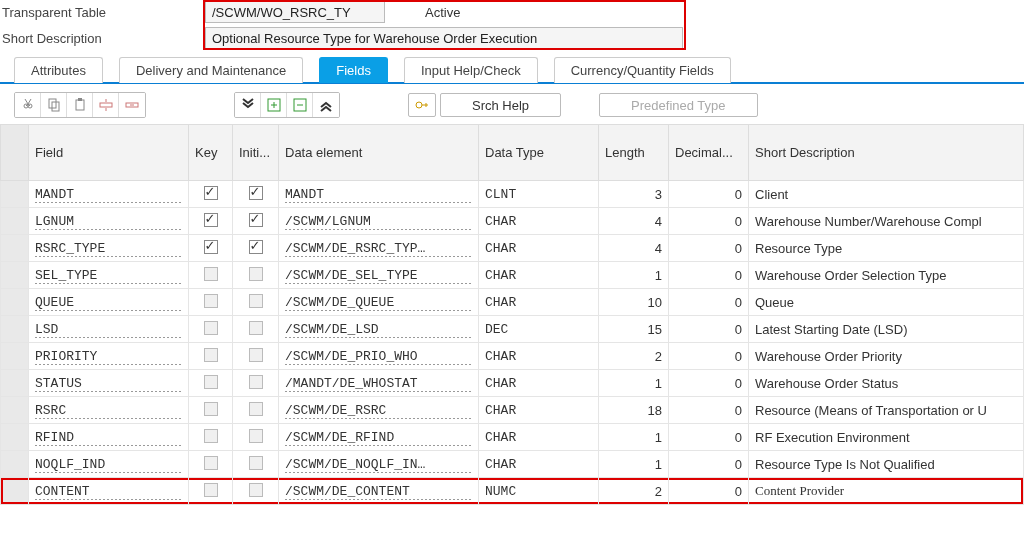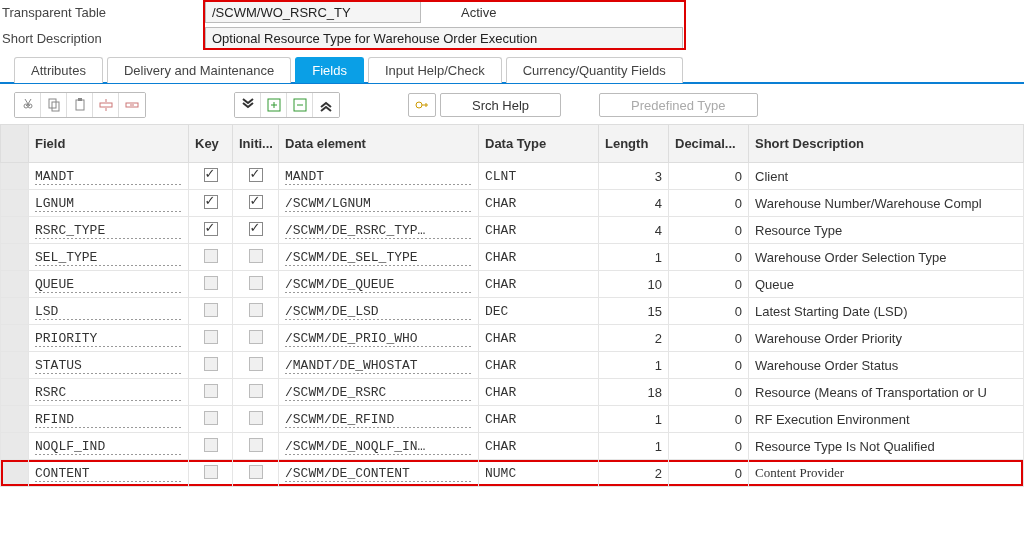--- a/index.html
+++ b/index.html
@@ -1,39 +1,39 @@
 <!DOCTYPE html>
 <html><head>
 <meta charset="utf-8">
 <style>
   * { box-sizing: border-box; margin: 0; padding: 0; }
   body { font-family: Arial, sans-serif; font-size: 13px; color: #333; background: #fff; width: 1024px; }
   .header-row { display: flex; align-items: center; height: 24px; margin-bottom: 2px; }
   .header-label { width: 205px; padding-left: 2px; color: #444; }
-  .header-input { width: 216px; height: 22px; border: 1px solid #bbb; background: #f5f5f5; padding: 0 6px; font-family: Arial; font-size: 13px; color: #222; }
+  .header-input { width: 180px; height: 22px; border: 1px solid #bbb; background: #f5f5f5; padding: 0 6px; font-family: Arial; font-size: 13px; color: #222; }
   .header-input-long { width: 478px; height: 22px; border: 1px solid #bbb; background: #f5f5f5; padding: 0 6px; font-family: Arial; font-size: 13px; color: #222; }
   .status-text { margin-left: 40px; color: #333; }
   .highlight-box { border: 2px solid #d00; position: absolute; pointer-events: none; }
   .wrap { position: relative; }
 
   .tabs { display: flex; border-bottom: 2px solid #0a7fd4; margin-top: 6px; padding-left: 14px; gap: 0; }
-  .tab { padding: 5px 16px; background: #fff; border: 1px solid #ccc; border-bottom: none; border-radius: 3px 3px 0 0; margin-right: 4px; color: #444; cursor: pointer; position: relative; top: 1px; }
+  .tab { padding: 5px 16px; background: #fff; border: 1px solid #ccc; border-bottom: none; border-radius: 3px 3px 0 0; margin-right: 16px; color: #444; cursor: pointer; position: relative; top: 1px; }
   .tab.active { background: #0a9fe6; color: #fff; border-color: #0a9fe6; }
 
   .toolbar { display: flex; align-items: center; padding: 8px 14px 6px; gap: 4px; }
   .tb-group { display: flex; align-items: center; border: 1px solid #bbb; border-radius: 2px; overflow: hidden; }
   .tb-btn { width: 26px; height: 24px; display: inline-flex; align-items: center; justify-content: center; background: #fff; border: none; border-right: 1px solid #ddd; cursor: pointer; color: #555; }
   .tb-btn:last-child { border-right: none; }
   .tb-sep-lg { flex: 0 0 auto; width: 80px; }
   .btn-text { height: 24px; padding: 0 31px; border: 1px solid #bbb; background: #fff; cursor: pointer; font-size: 13px; color: #333; border-radius: 2px; }
   .btn-text.disabled { color: #aaa; }
   .btn-key { width: 28px; height: 24px; border:1px solid #bbb; display:inline-flex; align-items:center; justify-content:center; background:#fff; border-radius:2px; cursor:pointer; }
 
   .table { width: 100%; border-collapse: collapse; table-layout: fixed; }
-  .table th { text-align: left; font-weight: bold; color: #333; background: #f3f3f3; border: 1px solid #ddd; padding: 11px 6px; height: 26px; white-space: nowrap; overflow: hidden; }
+  .table th { text-align: left; font-weight: normal; color: #333; background: #f3f3f3; border: 1px solid #ddd; padding: 20px 6px; height: 26px; white-space: nowrap; overflow: hidden; }
   .table td { border: 1px solid #e5e5e5; padding: 3px 6px; height: 27px; white-space: nowrap; overflow: hidden; background: #fff; vertical-align: middle; }
   .sel-col { width: 28px; background: #e9e9e9 !important; }
   .field-col { width: 160px; }
   .key-col { width: 44px; text-align: center; margin-left: 42px; }
   .init-col { width: 46px; text-align: center; }
   .de-col { width: 200px; }
   .dtype-col { width: 120px; }
   .len-col { width: 70px; text-align: right; }
   .dec-col { width: 80px; text-align: right; }
   .desc-col { }

